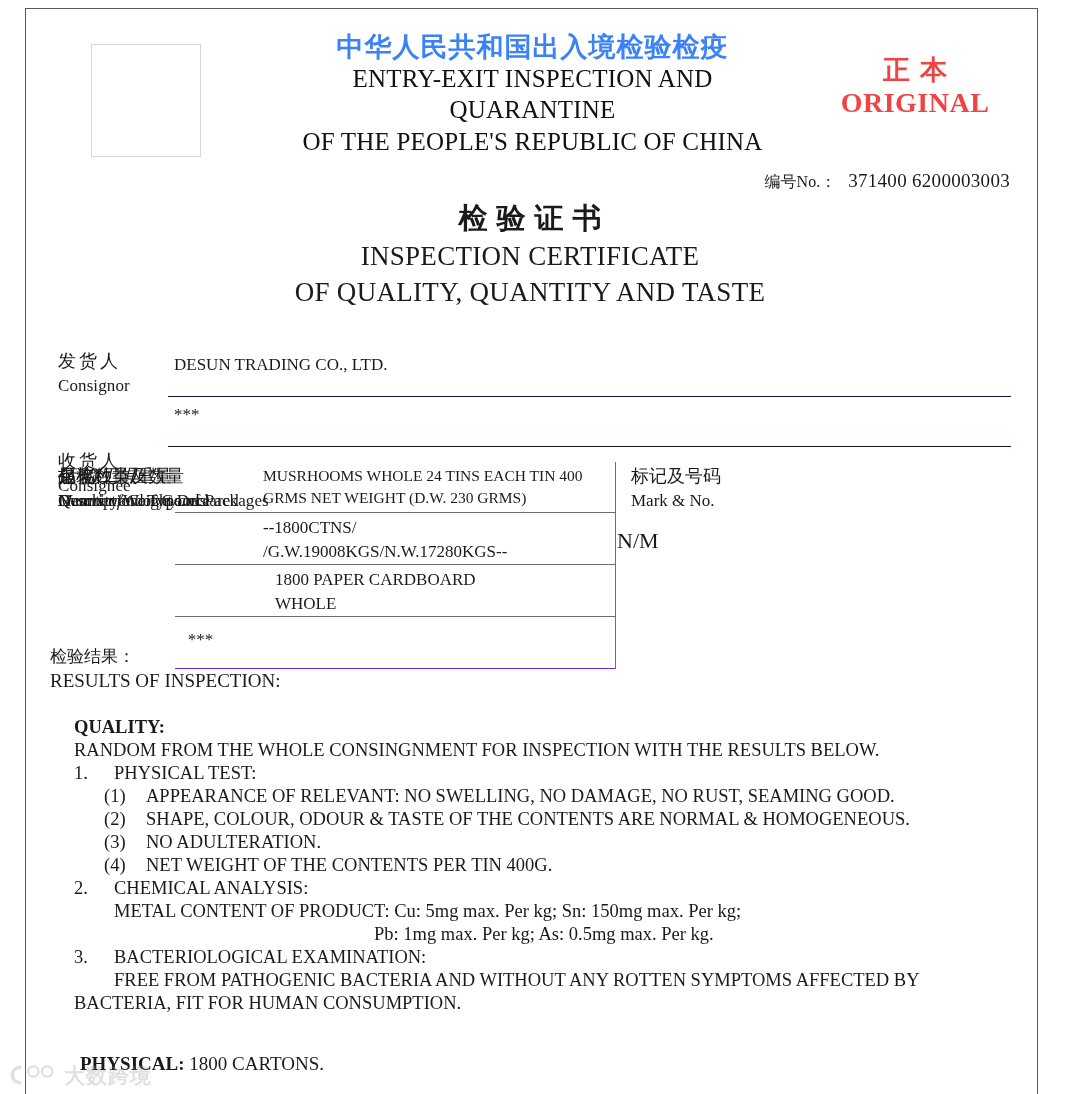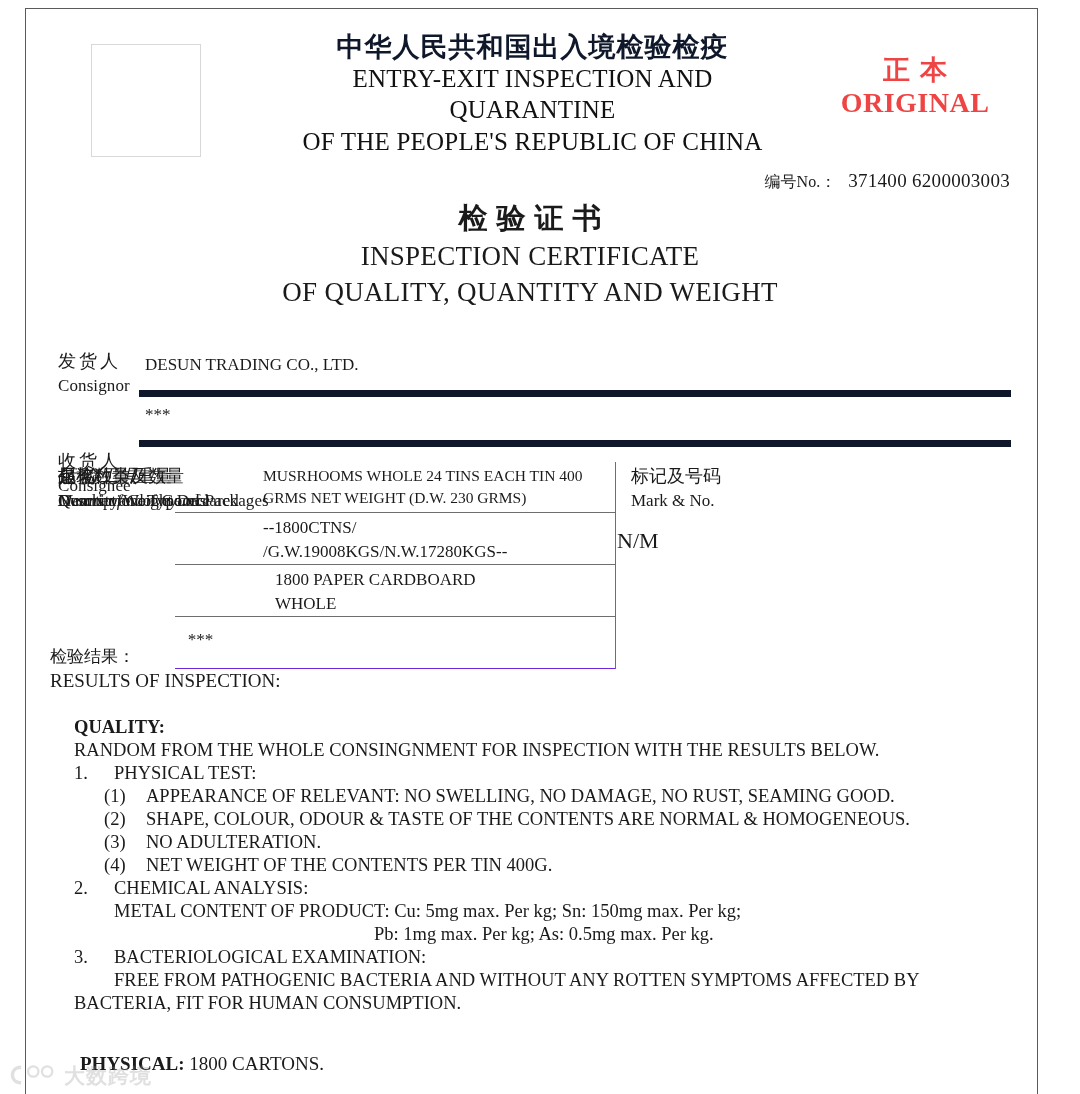--- a/index.html
+++ b/index.html
@@ -51,21 +51,21 @@
     top: 32px;
     width: 565px;
     text-align: center;
   }
   .cn-head {
     font-family: Liberation Serif, serif;
     font-weight: bold;
     font-size: 27px;
     letter-spacing: 1px;
     line-height: 1.15;
-    color: #0f172a;
+    color: #3b82f6;
   }
   .en-head {
     font-size: 25px;
     line-height: 1.25;
     letter-spacing: 0.2px;
     color: #111;
   }
 
   #original-block {
     position: absolute;
@@ -162,22 +162,22 @@
   .flabel .cn.tight { letter-spacing: 0px; }
   .flabel .en {
     display: block;
     font-size: 17px;
     letter-spacing: 0.1px;
   }
 
   
   .wide-row {
     height: 50px;
-    border-bottom: 7px solid #0f172a;
-    margin-left: 81px;
+    border-bottom: 1px solid #0f172a;
+    margin-left: 110px;
     padding-left: 0;
     box-sizing: border-box;
   }
   .wide-row .valtext {
     padding-left: 6px;
     padding-top: 8px;
     font-size: 17px;
   }
 
   
@@ -322,21 +322,21 @@
   </div>
 
   <div id="cert-no-row">
     <span class="lbl-cn">编号</span><span class="lbl-en">No.：</span><span class="cert-val">371400 6200003003</span>
   </div>
 </div>
 
 <div id="maintitle-block">
   <div id="maintitle-cn">检验证书</div>
   <div class="maintitle-en">INSPECTION CERTIFICATE</div>
-  <div class="maintitle-en">OF QUALITY, QUANTITY AND WEIGHT</div>
+  <div class="maintitle-en">OF QUALITY, QUANTITY AND TASTE</div>
 </div>
 
 <div id="form-area">
 
   <div class="frow">
     <div class="flabel" style="top:2px;">
       <span class="cn">发货人</span>
       <span class="en">Consignor</span>
     </div>
     <div class="wide-row">

